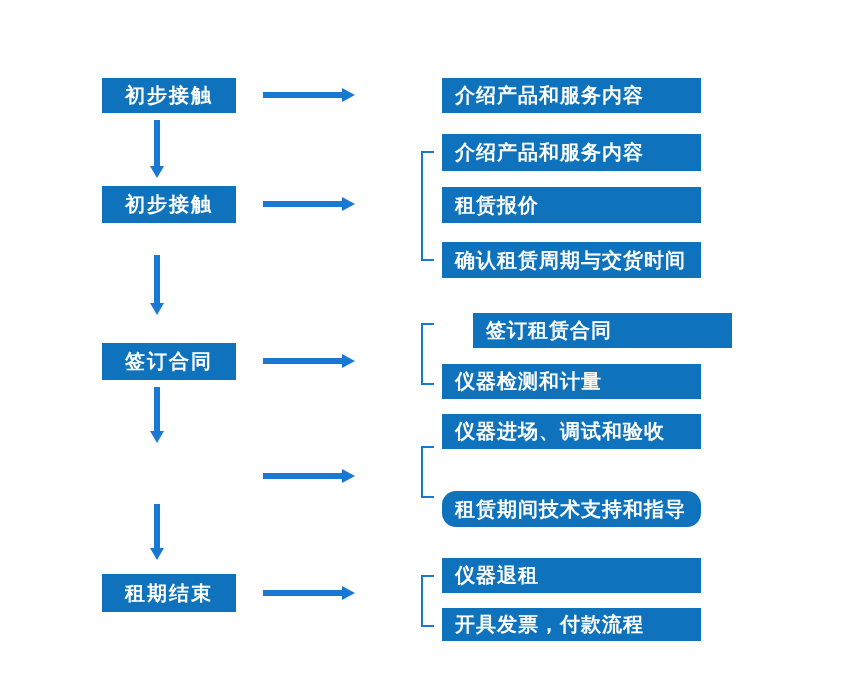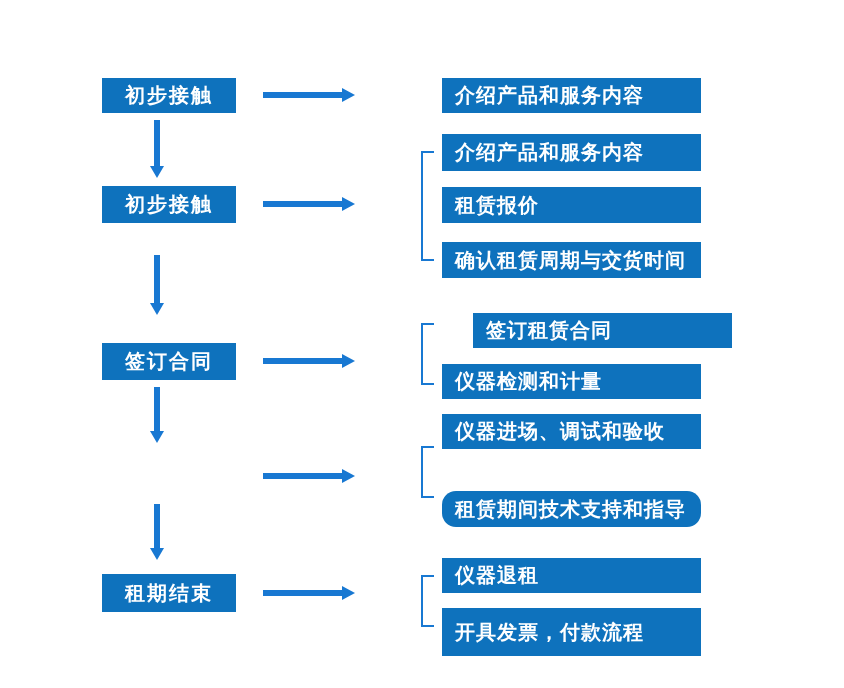--- a/index.html
+++ b/index.html
@@ -106,15 +106,15 @@
   <div class="rbox" style="top:187px;height:36px;">租赁报价</div>
   <div class="rbox" style="top:242px;height:36px;">确认租赁周期与交货时间</div>
 
   <div class="rbox" style="top:313px;height:35px;margin-left:31px;">签订租赁合同</div>
   <div class="rbox" style="top:364px;height:35px;">仪器检测和计量</div>
 
   <div class="rbox" style="top:414px;height:35px;">仪器进场、调试和验收</div>
   <div class="rbox" style="top:491px;height:36px;border-radius:14px;">租赁期间技术支持和指导</div>
 
   <div class="rbox" style="top:558px;height:35px;">仪器退租</div>
-  <div class="rbox" style="top:608px;height:48px;">开具发票，付款流程</div>
+  <div class="rbox" style="top:608px;height:33px;">开具发票，付款流程</div>
 
 </div>
 
 </body></html>

